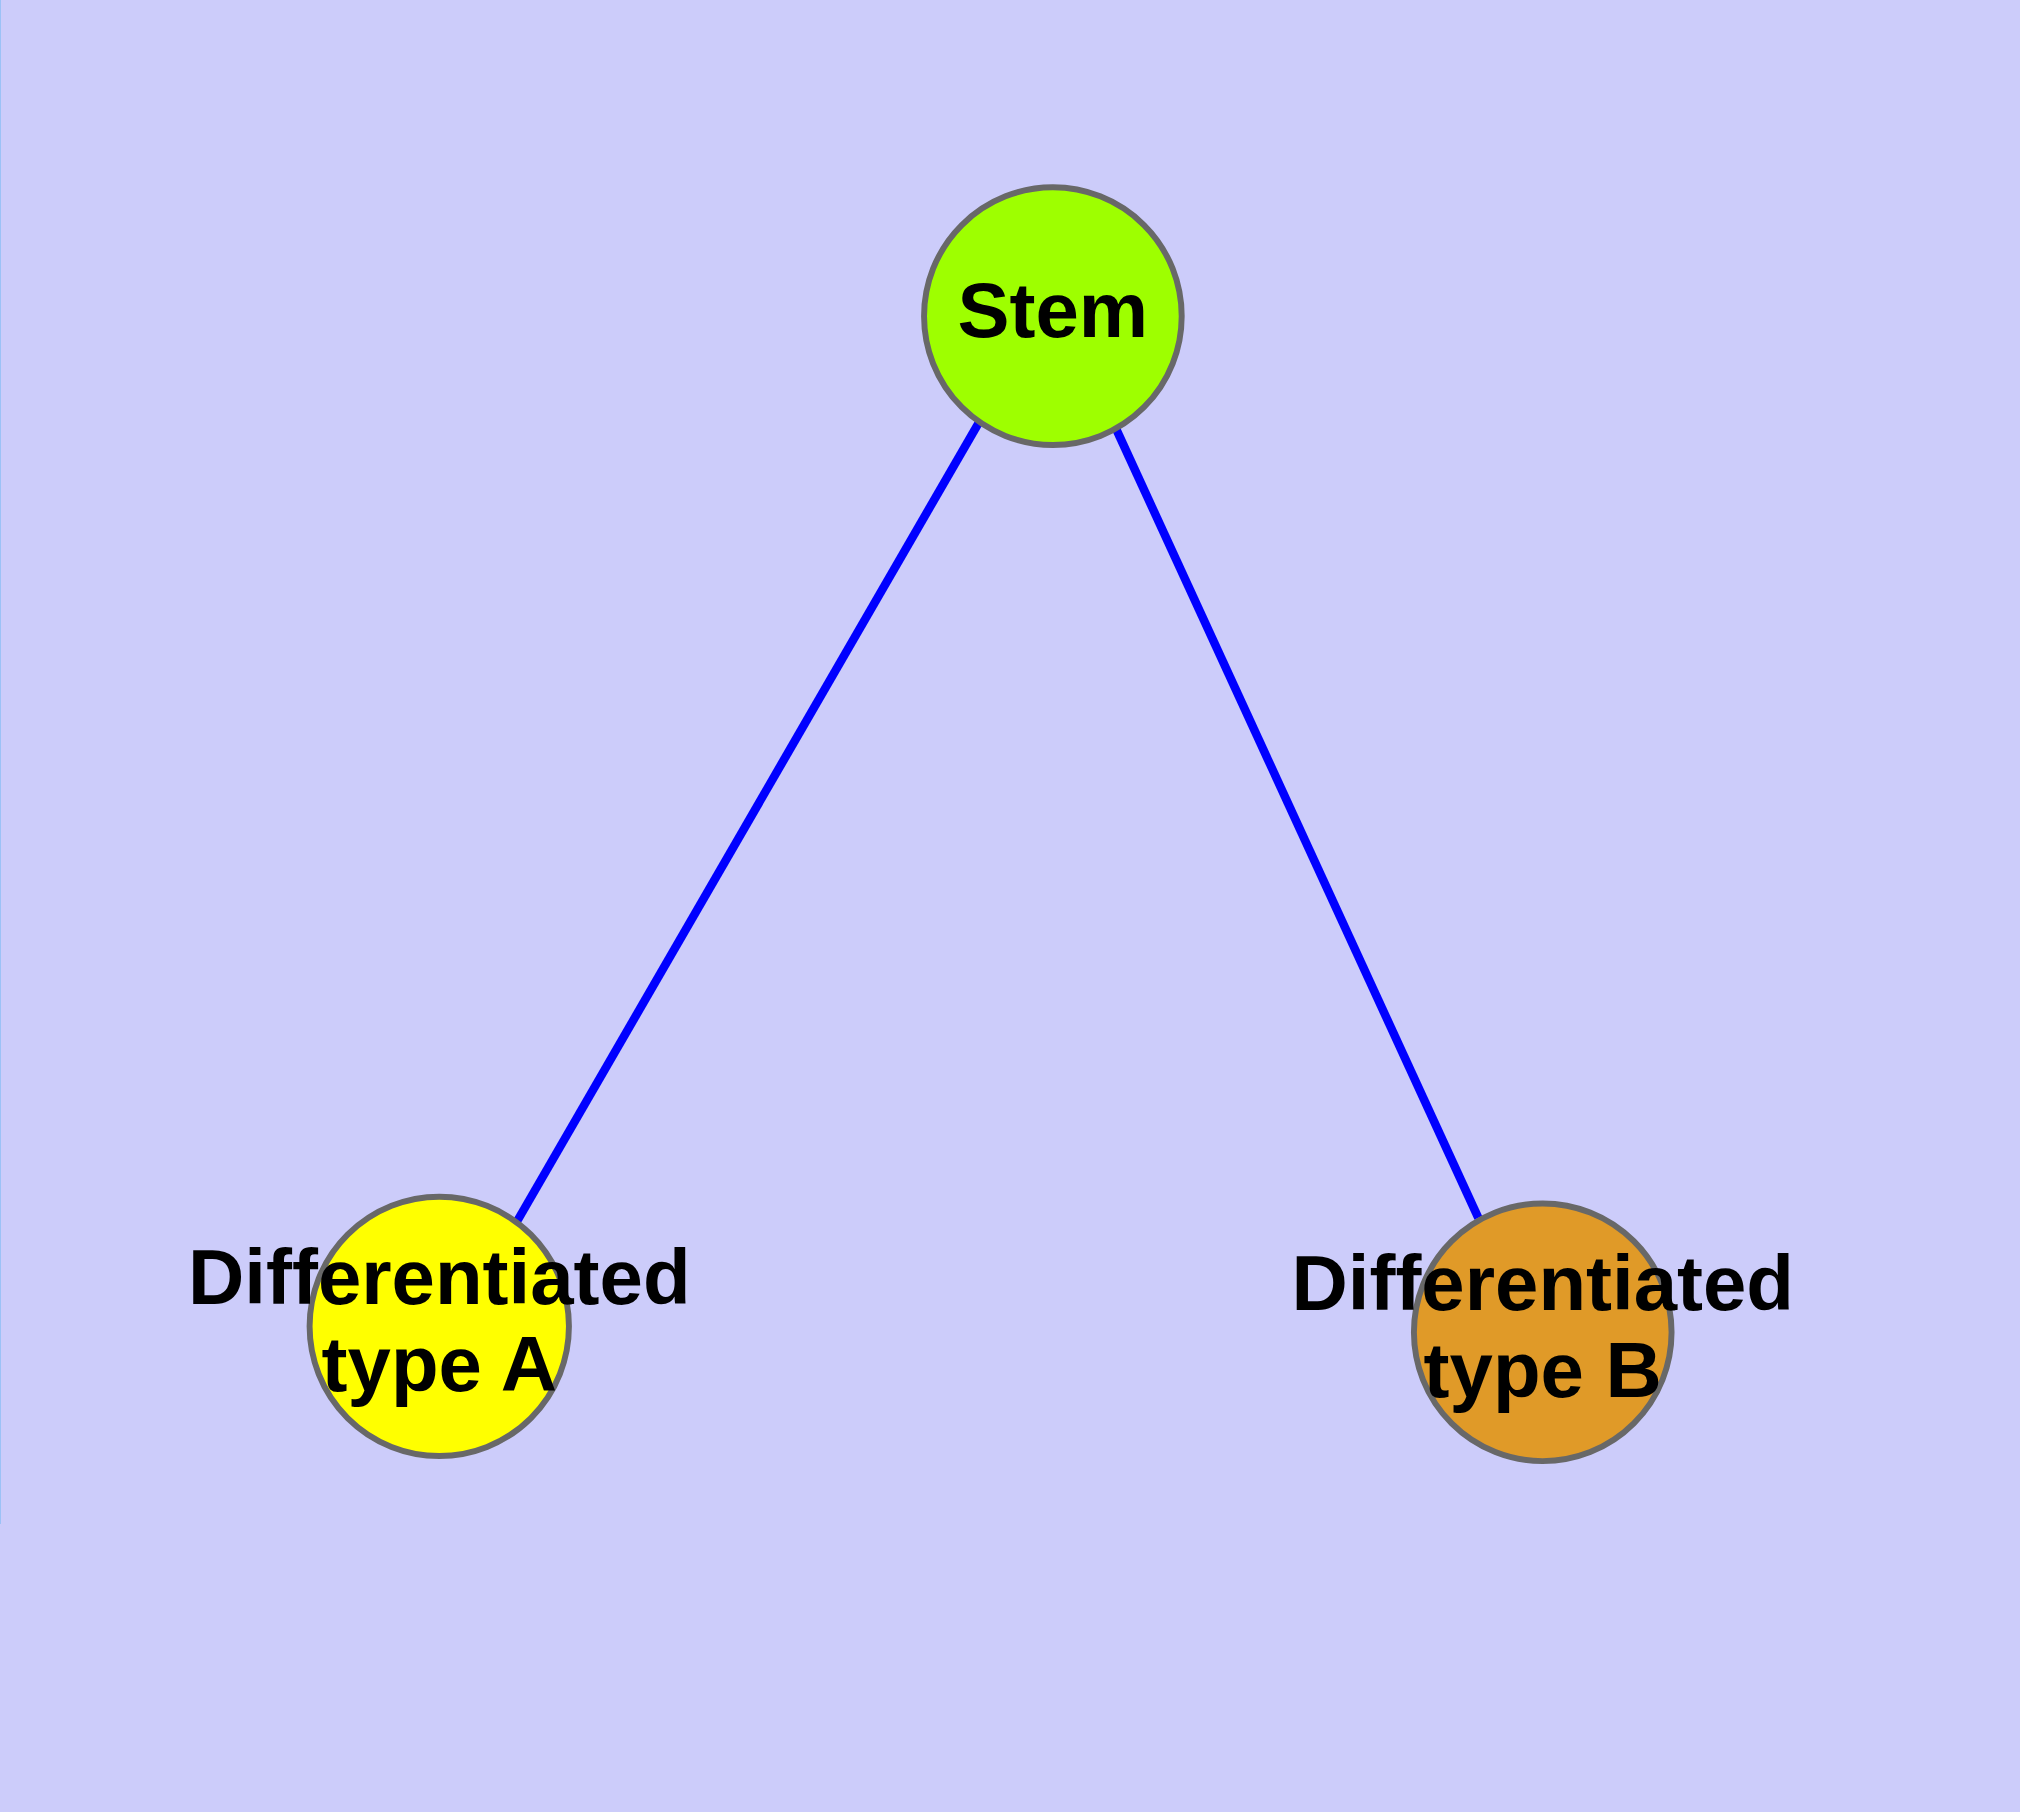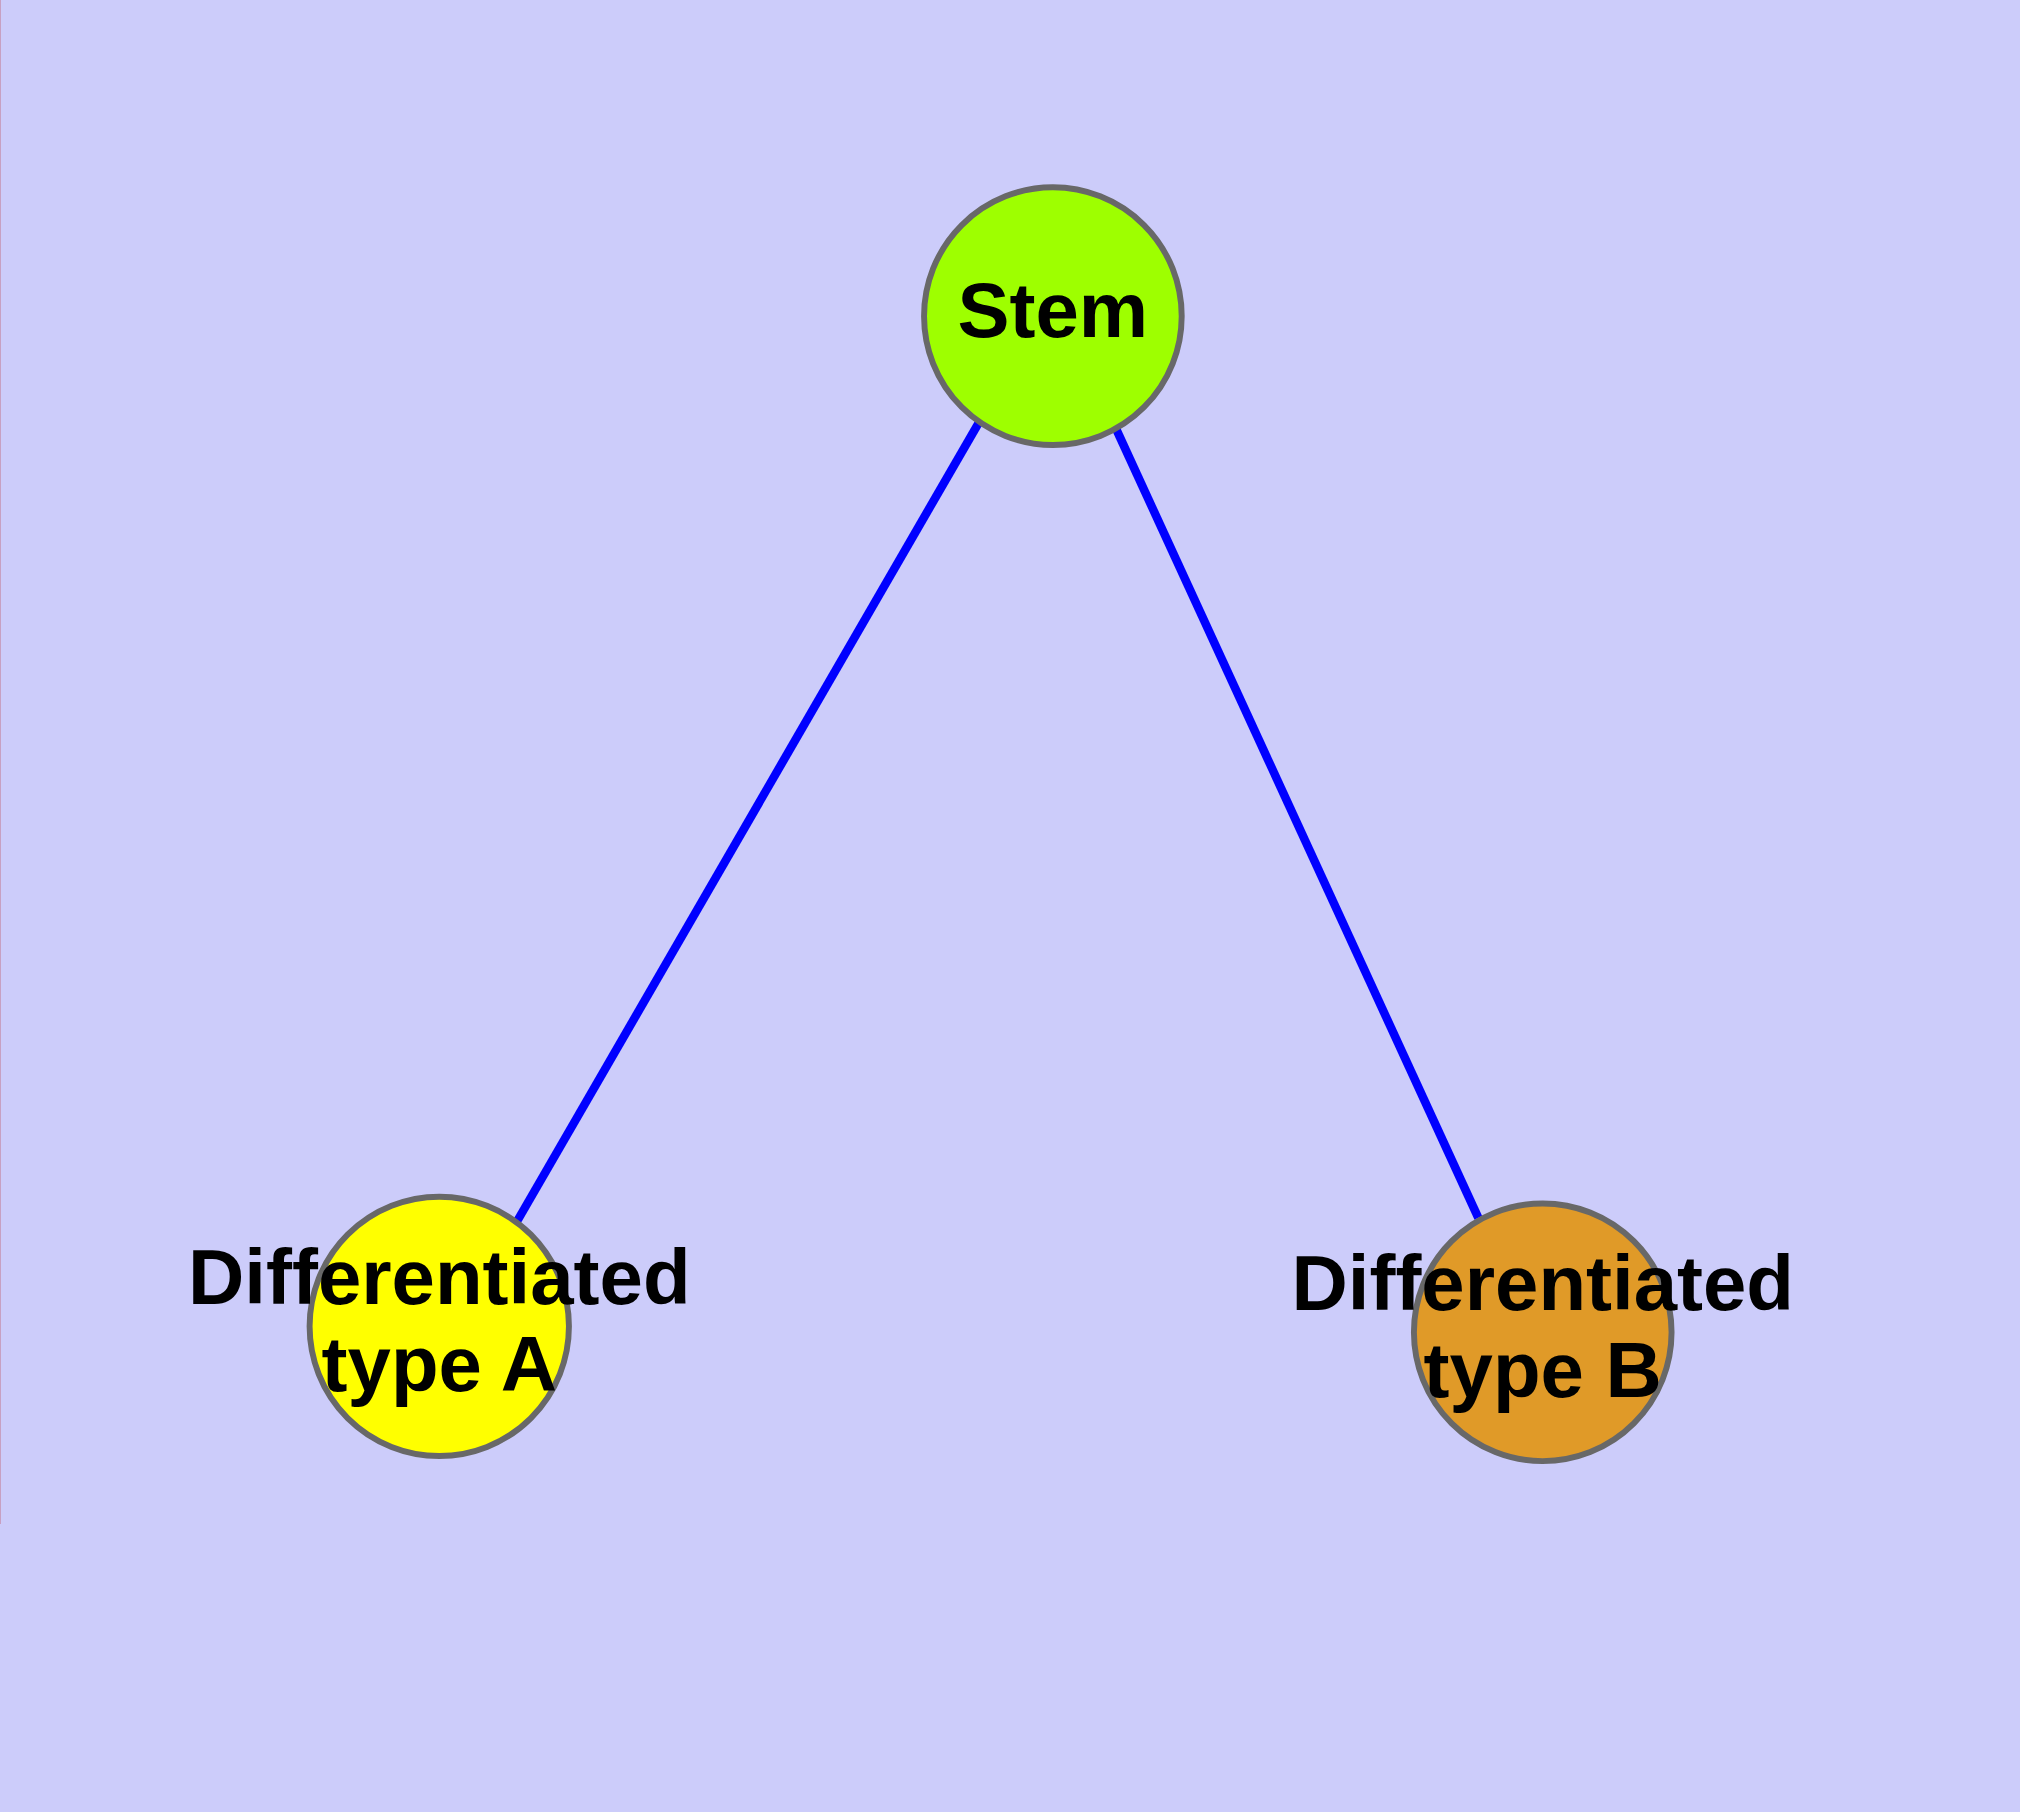--- a/index.html
+++ b/index.html
@@ -28,21 +28,21 @@
     font-family: "Liberation Sans", sans-serif;
     font-weight: bold;
     fill: #000000;
     text-anchor: middle;
     dominant-baseline: middle;
   }
 </style>
 </head>
 <body>
 
-<div id="canvas" style="width: 2021px; height: 1524px; background: #b91c1c;">
+<div id="canvas" style="width: 2021px; height: 1524px; background: #0ea5e9;">
 
   <svg id="graph-svg" viewBox="0 0 2384 2138" xmlns="http://www.w3.org/2000/svg">
 
     <rect id="bg-rect" x="0" y="0" width="2384" height="2138" fill="#ccccfa"></rect>
 
     <g>
       <line id="edge-0" stroke-linecap="butt" x1="1155" y1="498" x2="604" y2="1451" stroke="#0000ff" stroke-width="10"></line>
       <line id="edge-1" stroke-linecap="butt" x1="1312" y1="496" x2="1744" y2="1437" stroke="#0000ff" stroke-width="10"></line>
     </g>
 

